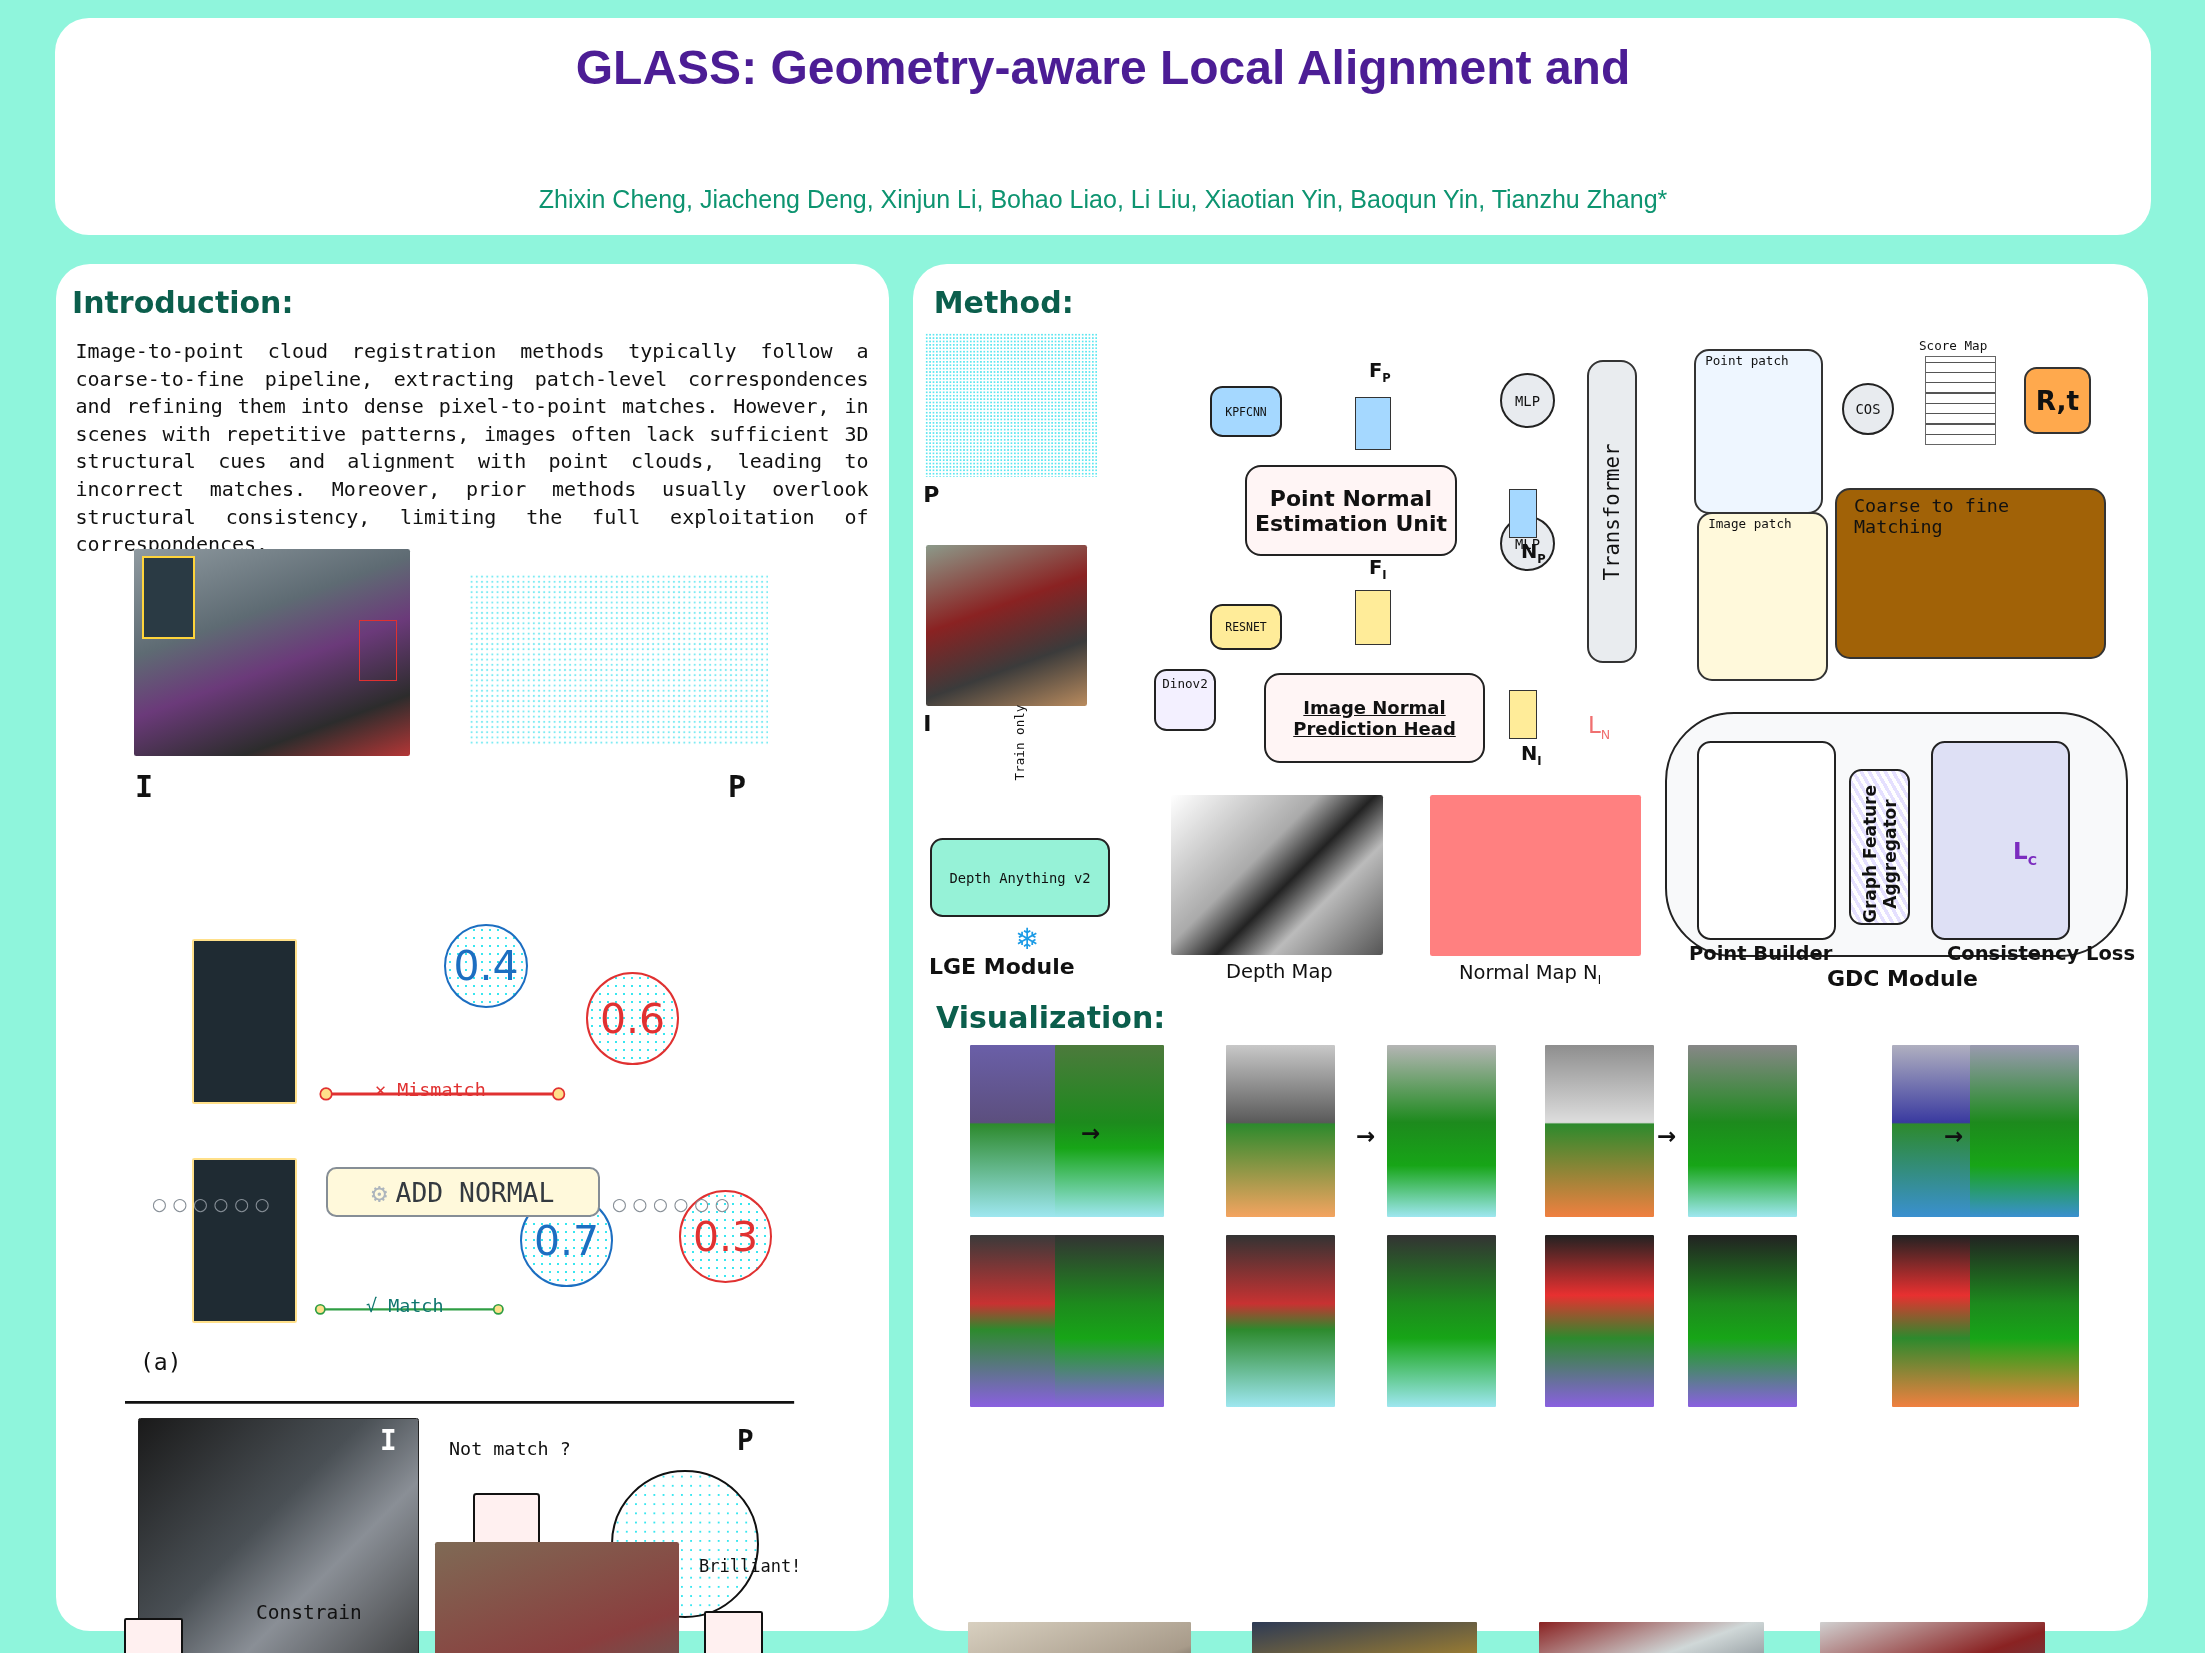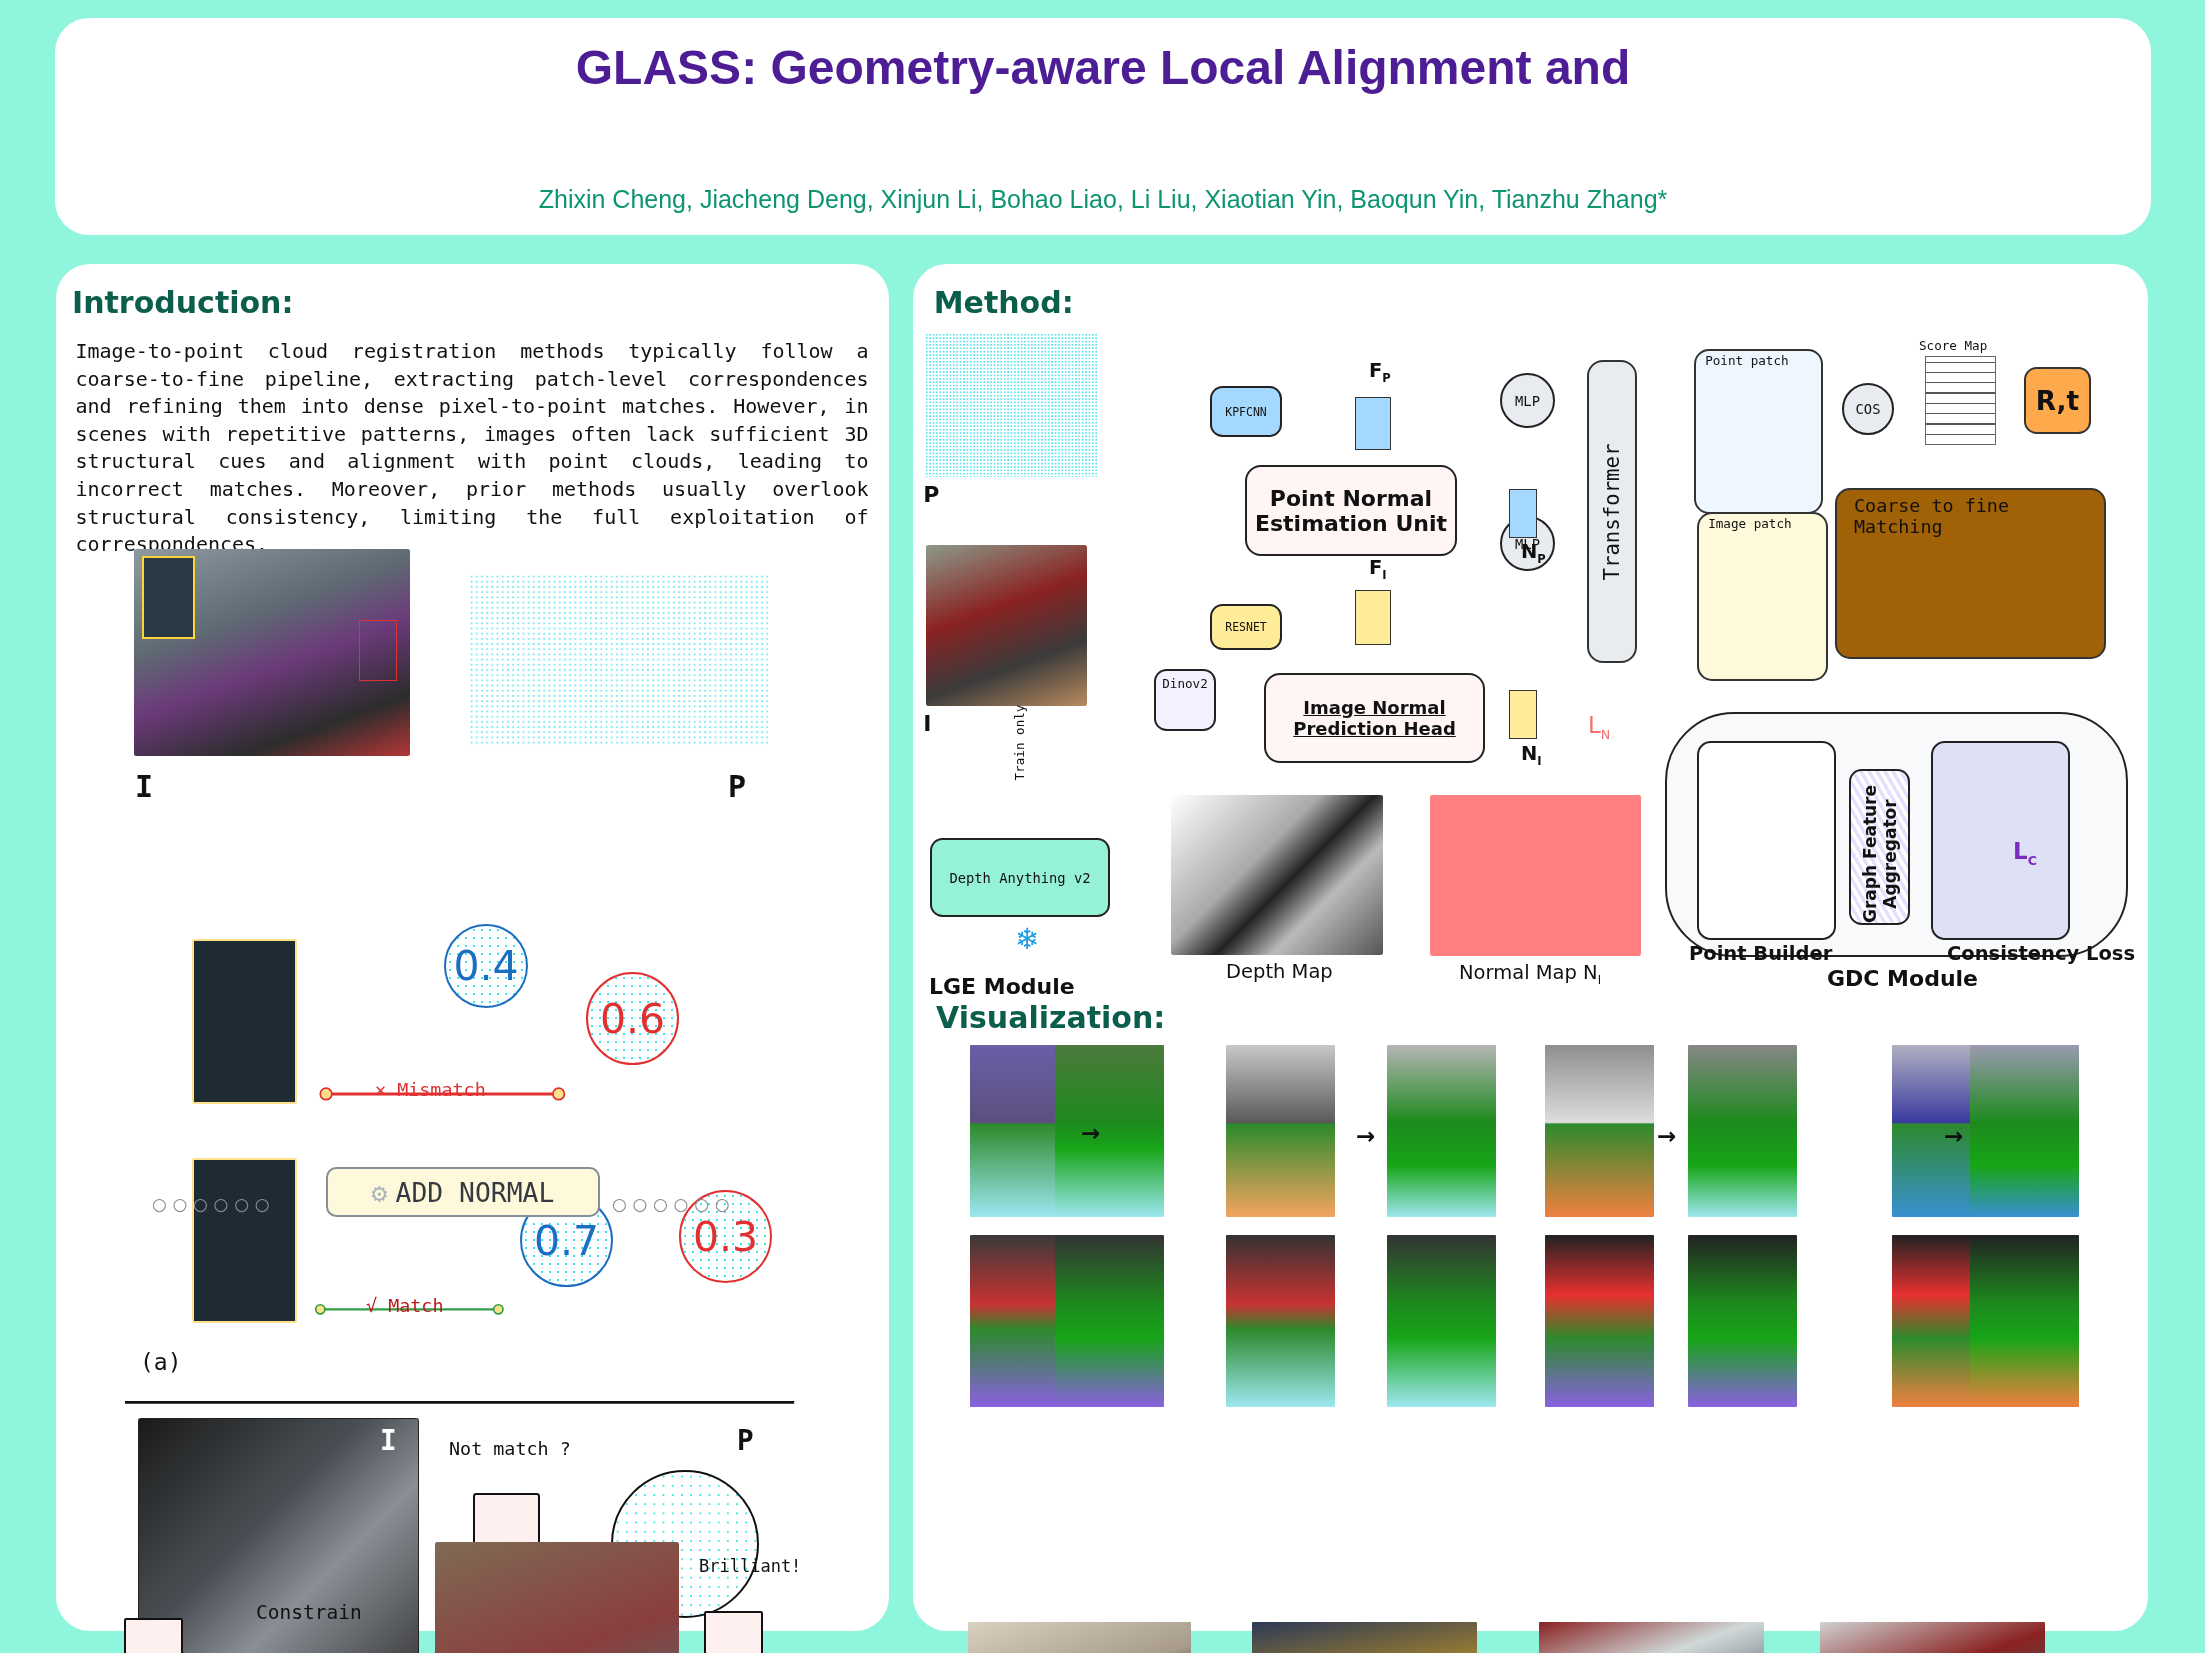--- a/index.html
+++ b/index.html
@@ -59,21 +59,21 @@
     <line x1="470" y1="1445" x2="875" y2="1445" stroke="#e03131" stroke-width="5"></line>
     <circle cx="470" cy="1445" r="10" fill="#ffe08a" stroke="#e03131" stroke-width="3"></circle>
     <circle cx="875" cy="1445" r="10" fill="#ffe08a" stroke="#e03131" stroke-width="3"></circle>
     <line x1="460" y1="1820" x2="770" y2="1820" stroke="#2f9e44" stroke-width="4"></line>
     <circle cx="460" cy="1820" r="8" fill="#ffe08a" stroke="#2f9e44" stroke-width="3"></circle>
     <circle cx="770" cy="1820" r="8" fill="#ffe08a" stroke="#2f9e44" stroke-width="3"></circle>
     <line x1="120" y1="1982" x2="1285" y2="1982" stroke="#111" stroke-width="5"></line>
   </svg>
 
   <div class="abs hand" style="left:319px;top:815px;color:#e03131;font-size:18.4px;">✕ Mismatch</div>
-  <div class="abs hand" style="left:310px;top:1031px;color:#b91c1c;font-size:18.4px;">√ Match</div>
+  <div class="abs hand" style="left:310px;top:1031px;color:#0f766e;font-size:18.4px;">√ Match</div>
 
   <div class="abs" style="left:270px;top:903px;width:270px;height:46px;border:2.9px solid #868e96;border-radius:10.3px;background:#fff9db;display:flex;align-items:center;justify-content:center;font-family:'DejaVu Sans Mono',monospace;font-size:26.4px;color:#343a40;">
     <span style="color:#adb5bd;margin-right:8px;">⚙</span>
     <span>ADD NORMAL</span>
   </div>
   <div class="abs" style="left:96px;top:930px;font-size:17px;color:#868e96;letter-spacing:5.7px;">○○○○○○</div>
   <div class="abs" style="left:556px;top:930px;font-size:17px;color:#868e96;letter-spacing:5.7px;">○○○○○○</div>
   <div class="abs hand" style="left:84px;top:1085px;font-size:23px;">(a)</div>
 
   <div class="photo" style="left:82px;top:1154px;width:279px;height:290px;background:linear-gradient(135deg,#1a1a1a 0%,#4a5055 40%,#8a8f96 60%,#2e2e2e 100%);border:1.7px solid #222;"></div>
@@ -138,21 +138,21 @@
     <span>R,t</span>
   </div>
 
   <div class="abs" style="left:922px;top:224px;width:267px;height:167px;border:2.3px solid #333;border-radius:15px;background:#a16207;">
     <div class="abs hand" style="left:17px;top:4.6px;font-size:18.4px;">Coarse to fine Matching</div>
   </div>
 
   <div class="abs hand" style="left:69px;top:471px;transform:rotate(-90deg);font-size:12.6px;">Train only</div>
   <div class="small-box" style="left:17px;top:574px;width:176px;height:75px;background:#96f2d7;font-size:13.8px;">Depth Anything v2</div>
   <div class="abs" style="left:102px;top:658px;color:#1c9be6;font-size:29px;">❄</div>
-  <div class="abs" style="left:16px;top:690px;font-weight:bold;font-size:22px;margin-top:20px;">LGE Module</div>
+  <div class="abs" style="left:16px;top:690px;font-weight:bold;font-size:22px;">LGE Module</div>
   <div class="photo" style="left:258px;top:531px;width:212px;height:160px;background:linear-gradient(135deg,#fff 0%,#aaa 40%,#222 55%,#bbb 70%,#555 100%);"></div>
   <div class="abs" style="left:313px;top:696px;font-size:19.5px;">Depth Map</div>
   <div class="photo" style="left:517px;top:531px;width:211px;height:161px;background:#ff8080;"></div>
   <div class="abs" style="left:546px;top:697px;font-size:19.5px;"><span>Normal Map N</span><sub style="font-size:11.5px;">I</sub></div>
 
   <div class="abs" style="left:752px;top:448px;width:459px;height:241px;border:2.9px solid #222;border-radius:69px;background:#f8f9fa;"></div>
   <div class="abs" style="left:784px;top:477px;width:135px;height:195px;border:2.9px solid #222;border-radius:13.8px;background:#fff;"></div>
   <div class="abs" style="left:936px;top:505px;width:57px;height:152px;border:2.3px solid #222;border-radius:12.6px;background:repeating-linear-gradient(60deg,#e5e0ff 0 3.4px,#fff 3.4px 6.9px);">
     <div class="abs" style="left:-52px;top:63px;width:161px;text-align:center;transform:rotate(-90deg);font-weight:bold;font-size:17px;">Graph Feature Aggregator</div>
   </div>

